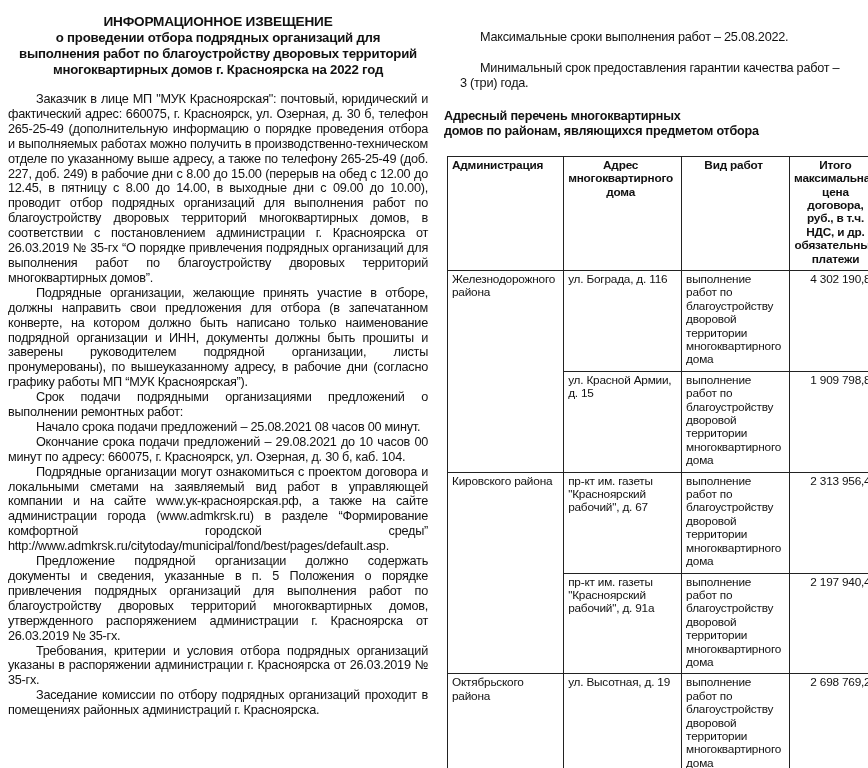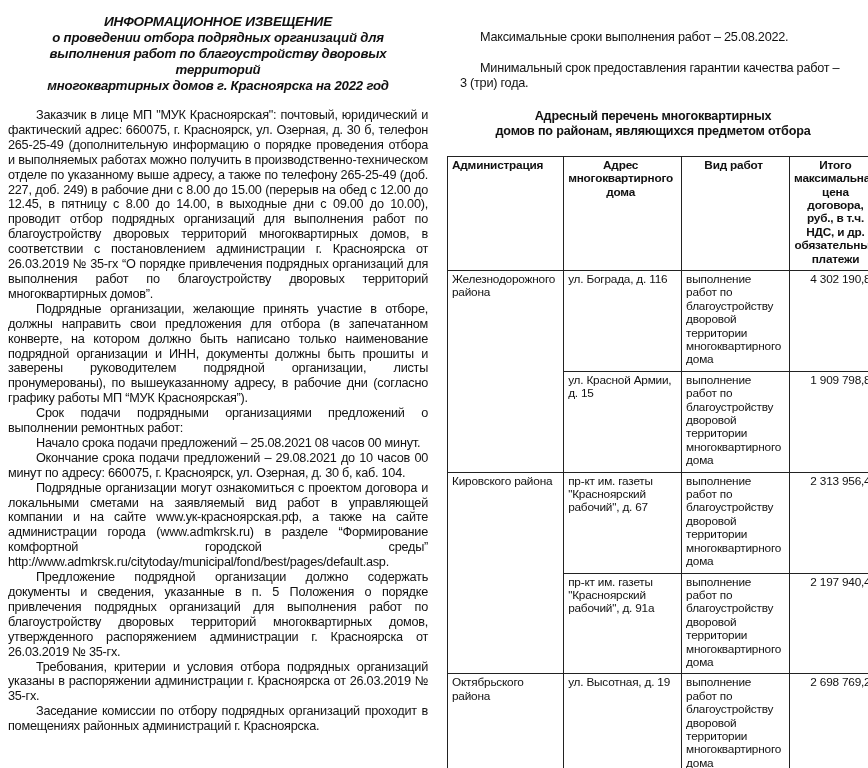--- a/index.html
+++ b/index.html
@@ -12,31 +12,30 @@
     .col-left {
       position: absolute; left: 8px; top: 14px; width: 420px;
     }
     .col-right {
       position: absolute; left: 444px; top: 14px; width: 418px;
     }
     .title-block {
       text-align: center; font-weight: bold;
       font-size: 13.2px; line-height: 16px; letter-spacing: -0.2px;
       margin-bottom: 14px;
-      font-style: italic;
     }
     .title-block .t1 { font-size: 13.6px; }
     .body-text {
       font-size: 12.7px; line-height: 14.9px; text-align: justify;
       letter-spacing: -0.25px;
     }
     .body-text p { margin: 0; text-indent: 28px; }
     .right-text p { margin: 16px; text-indent: 20px; font-size: 12.7px; line-height: 14.9px; letter-spacing: -0.25px; }
     .table-title {
-      text-align: center; font-weight: bold; font-size: 12.6px; line-height: 15px;
+      text-align: left; font-weight: bold; font-size: 12.6px; line-height: 15px;
       margin-top: 18px; margin-bottom: 17px; letter-spacing: -0.2px;
     }
     table.addr {
       border-collapse: collapse; width: 416px; margin-left: 3px;
       font-size: 11.8px; line-height: 13.4px; letter-spacing: -0.2px;
     }
     table.addr th, table.addr td {
       border: 1.6px solid #222222; vertical-align: top; padding: 2px 8px 4px 4px;
     }
     table.addr th { font-weight: bold; text-align: center; }

